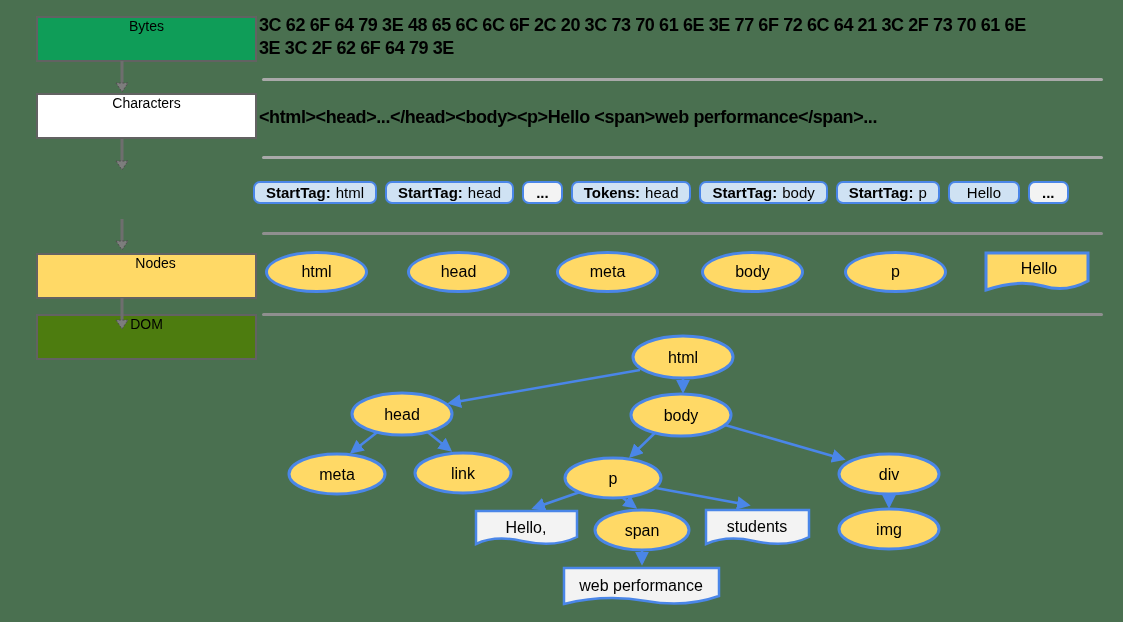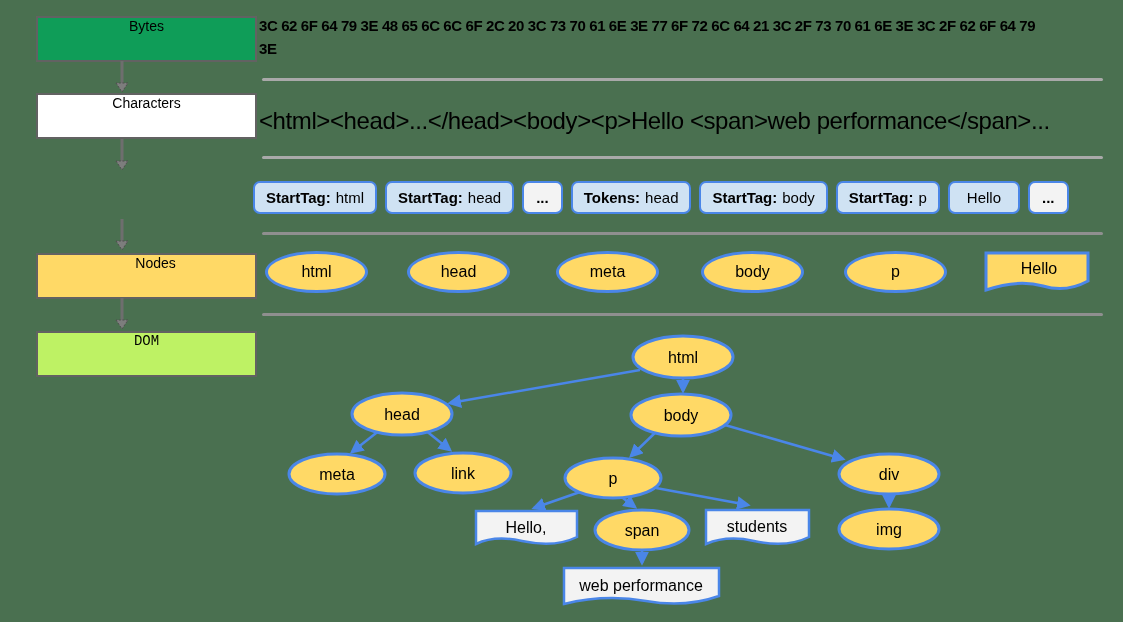--- a/index.html
+++ b/index.html
@@ -7,35 +7,35 @@
           font-family:"Liberation Sans",sans-serif;color:#000;}
 
   
   .stage{position:absolute;left:12px;width:221px;height:46px;box-sizing:border-box;
          border:2px solid #626262;display:flex;align-items:flex-start;justify-content:center;
          font-size:14px;margin-left:24px;}
   .stage-bytes{top:16px;background:#0f9d58;}
   .stage-characters{top:93px;background:#ffffff;}
   .stage-tokens{top:173px;background:#cfe2f3;}
   .stage-nodes{top:253px;background:#ffd966;padding-left:18px;}
-  .stage-dom{top:331px;background:#bef264;font-family:Liberation Mono, monospace;}
+  .stage-dom{top:314px;background:#4d7c0f;}
   .varrow{position:absolute;left:113px;width:18px;height:33px;}
 
   
   .sep{position:absolute;left:262px;width:841px;height:3px;background:#a9a9a9;border-radius:2px;}
   .sep-dark{background:#8f8f8f;}
 
   
   .bytes-text{position:absolute;left:259px;top:14px;width:782px;font-weight:bold;
-              font-size:15px;letter-spacing:-0.4px;line-height:23px;}
-  .chars-text{position:absolute;left:259px;top:107px;font-weight:normal;font-size:24px;
+              font-size:18px;letter-spacing:-0.4px;line-height:23px;}
+  .chars-text{position:absolute;left:259px;top:107px;font-weight:bold;font-size:18px;
               letter-spacing:-0.4px;white-space:nowrap;text-align:center;}
 
   
-  .token-row{position:absolute;left:253px;top:181px;display:flex;gap:8px;height:33px;}
+  .token-row{position:absolute;left:253px;top:181px;display:flex;gap:8px;height:23px;}
   .token{box-sizing:border-box;border:2.5px solid #4a86e8;border-radius:7px;background:#cfe2f3;
          display:flex;align-items:center;padding:0 11px;font-size:15px;white-space:nowrap;}
   .token .pfx{font-weight:bold;}
   .token .val{margin-left:5px;}
   .token-ellipsis{background:#f3f3f3;font-weight:bold;padding:0 12px;}
   .token-plain{padding:0 17px;}
 
   
   .nrow-ellipse{position:absolute;top:251px;width:103px;height:42px;box-sizing:border-box;
                 border:3px solid #4a86e8;border-radius:50%;background:#ffd966;

